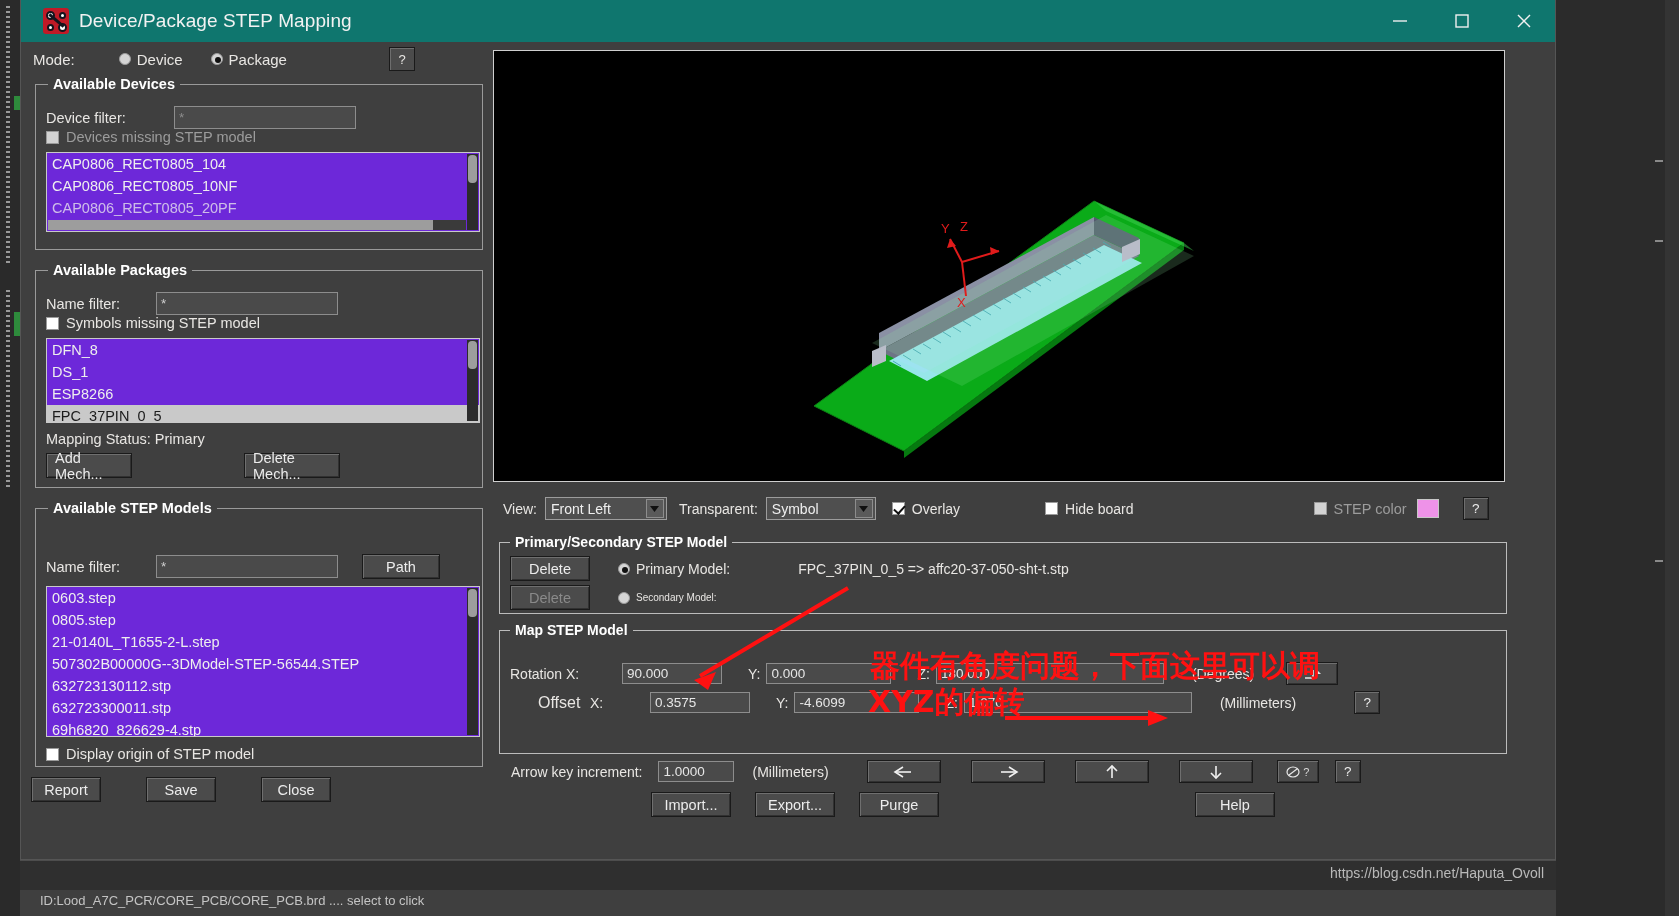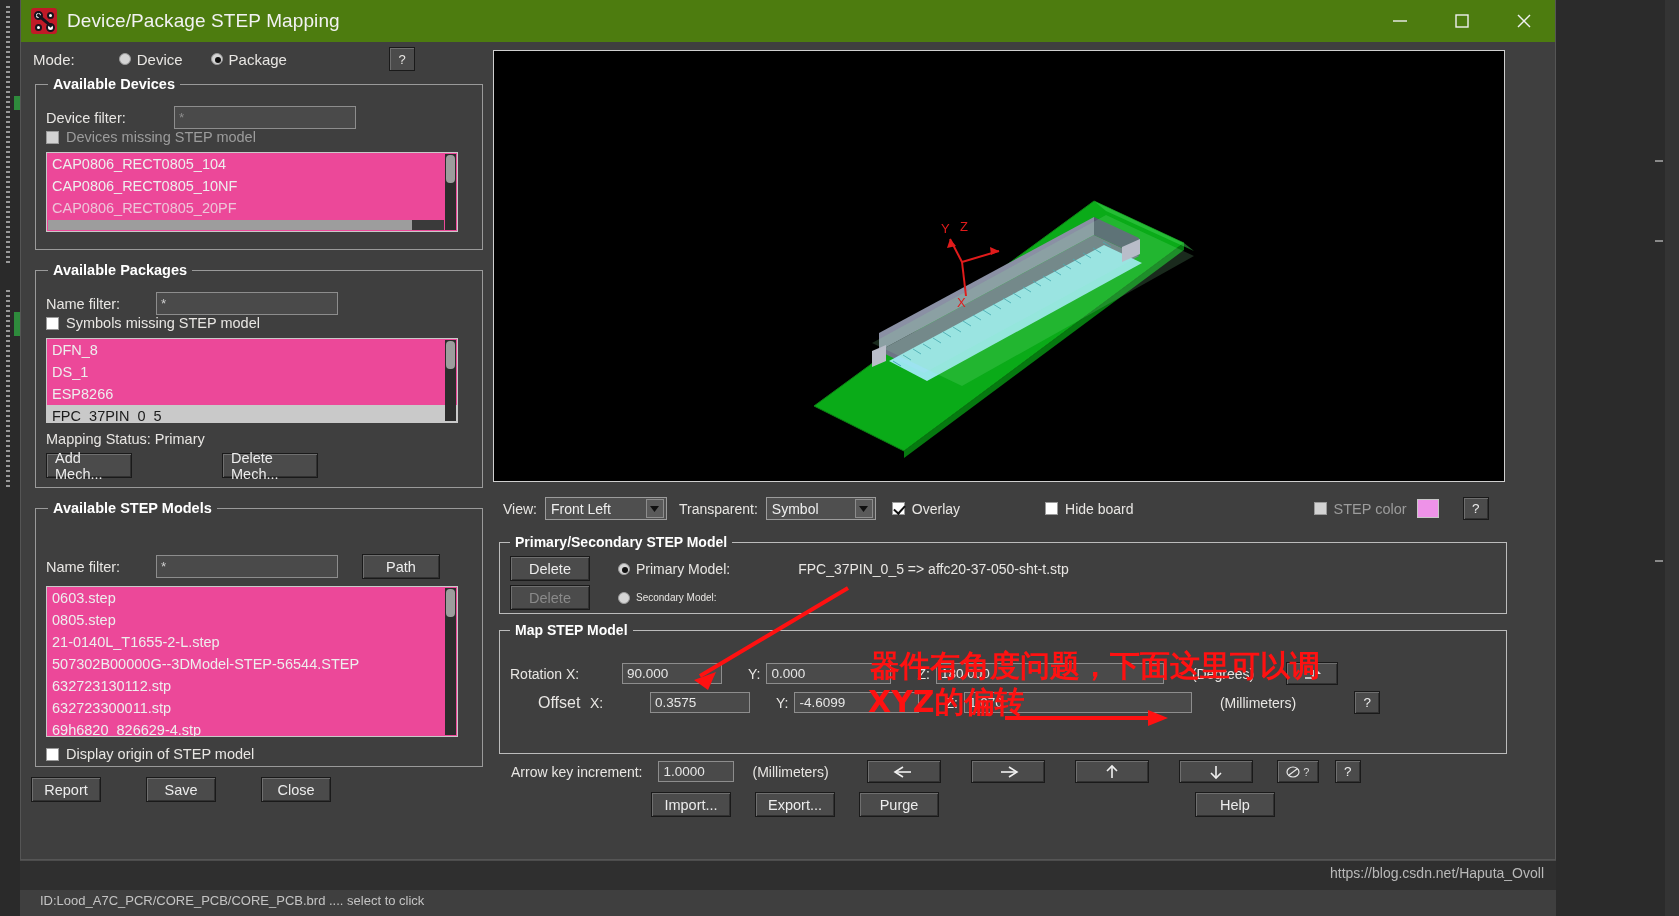--- a/index.html
+++ b/index.html
@@ -51,23 +51,24 @@
   }
 
   
   .window {
     position: absolute; left: 20px; top: 0; width: 1536px; height: 860px;
     background: #3f3f3f;
     border: 1px solid #555;
     border-top: none;
   }
   .titlebar {
-    height: 42px; background: #4d7c0f;
+    height: 42px; background: #0f766e;
     display: flex; align-items: center;
     position: relative;
+    padding-left: 12px;
   }
   .app-icon {
     width: 26px; height: 26px; margin-left: 10px;
     background: #c01a27; border-radius: 3px;
     position: relative; flex: none;
   }
   .app-icon .d {
     position: absolute; background: #ffffff; border-radius: 50%;
     border: 2px solid #14141e;
   }
@@ -112,21 +113,21 @@
   }
   .help-sq {
     position: absolute; left: 368px; top: 5px;
     width: 26px; height: 24px; background: #4b4b4b; border: 1px solid #1a1a1a;
     box-shadow: inset 1px 1px 0 #6e6e6e;
     font-size: 13px; color: #e8e6e3;
     display: flex; align-items: center; justify-content: center;
   }
 
   fieldset.grp {
-    margin: 0 8px 0 14px; border: 1px solid #9a9a9a; padding: 0 24px 10px 10px;
+    margin: 0 8px 0 14px; border: 1px solid #9a9a9a; padding: 0 2px 10px 10px;
     position: relative;
   }
   fieldset.grp > legend {
     font-size: 14.5px; font-weight: bold; color: #ffffff; padding: 0 5px; margin-left: 2px;
   }
   .row { display: flex; align-items: center; margin-top: 8px; }
   .lbl { font-size: 14.5px; color: #e8e6e3; }
   .lbl.dim { color: #9c9c9c; }
   .tfield {
     background: #4a4a4a; border: 1px solid #8d8d8d; height: 23px;
@@ -140,21 +141,21 @@
     width: 13px; height: 13px; background: #ffffff; border: 1px solid #9a9a9a;
     display: inline-block; position: relative; flex: none;
   }
   .cbox.dim { background: #d3d3d3; }
   .cbox.checked::after {
     content: ""; position: absolute; left: 3px; top: 0px; width: 5px; height: 9px;
     border: solid #111; border-width: 0 2px 2px 0; transform: rotate(42deg);
   }
 
   .listbox {
-    margin-top: 7px; background: #ec4899; border: 1px solid #c9c9c9;
+    margin-top: 7px; background: #6d28d9; border: 1px solid #c9c9c9;
     position: relative; overflow: hidden;
   }
   .listbox .li {
     font-size: 14.5px; color: #eeeeee; padding: 1px 5px; line-height: 20px;
     white-space: nowrap;
   }
   .listbox .li.sel { background: #c9c9c9; color: #1c1c1c; }
   .vscroll {
     position: absolute; right: 1px; top: 1px; width: 11px; bottom: 1px; background: #2c2c2c;
   }

